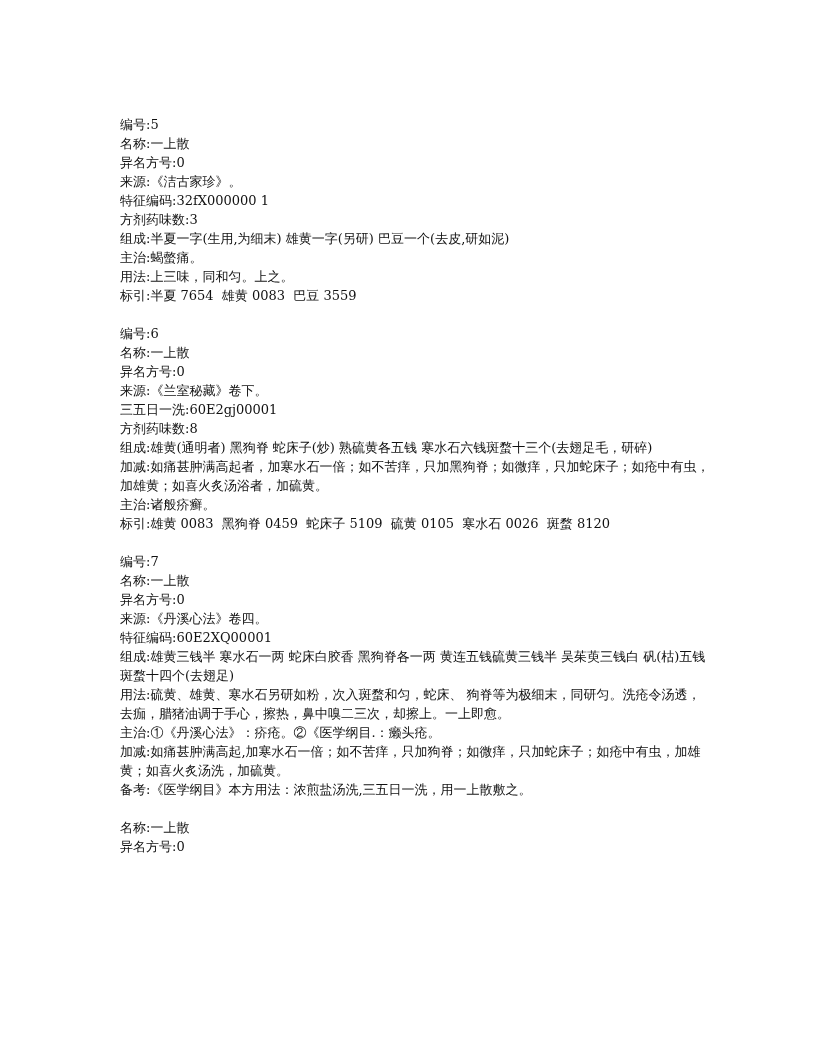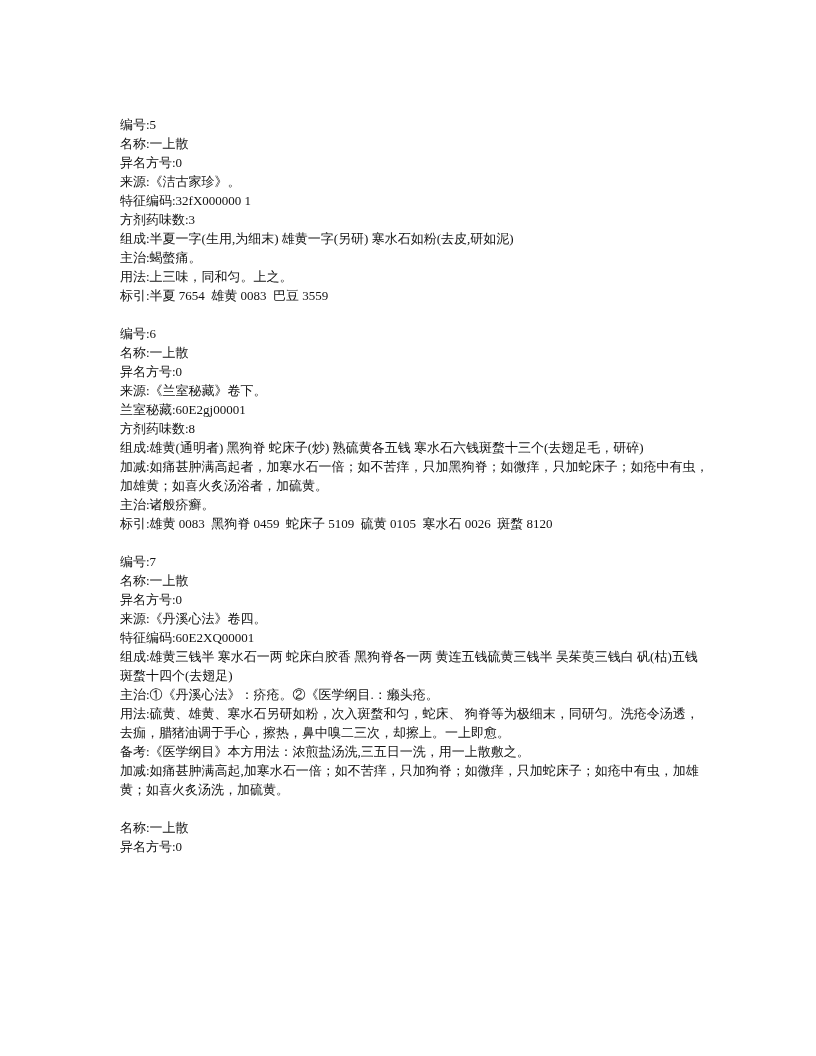--- a/index.html
+++ b/index.html
@@ -13,21 +13,20 @@
       position: relative;
       overflow: hidden;
       font-family: "DejaVu Serif", "Liberation Serif", serif;
       color: #111111;
     }
     .page {
       position: absolute;
       left: 120px;
       top: 115px;
       width: 590px;
-      font-family: Liberation Serif, serif;
     }
     .entry {
       margin-bottom: 19px;
     }
     .line {
       font-size: 13px;
       line-height: 19px;
       height: auto;
       white-space: pre-wrap;
       word-break: break-all;
@@ -39,50 +38,50 @@
 
 <div class="page">
 
   <div class="entry">
     <div class="line">编号:5</div>
     <div class="line">名称:一上散</div>
     <div class="line">异名方号:0</div>
     <div class="line">来源:《洁古家珍》。</div>
     <div class="line">特征编码:32fX000000 1</div>
     <div class="line">方剂药味数:3</div>
-    <div class="line">组成:半夏一字(生用,为细末) 雄黄一字(另研) 寒水石如粉(去皮,研如泥)</div>
+    <div class="line">组成:半夏一字(生用,为细末) 雄黄一字(另研) 巴豆一个(去皮,研如泥)</div>
     <div class="line">主治:蝎螫痛。</div>
     <div class="line">用法:上三味，同和匀。上之。</div>
     <div class="line">标引:半夏 7654  雄黄 0083  巴豆 3559</div>
   </div>
 
   <div class="entry">
     <div class="line">编号:6</div>
     <div class="line">名称:一上散</div>
     <div class="line">异名方号:0</div>
     <div class="line">来源:《兰室秘藏》卷下。</div>
-    <div class="line">兰室秘藏:60E2gj00001</div>
+    <div class="line">三五日一洗:60E2gj00001</div>
     <div class="line">方剂药味数:8</div>
     <div class="line">组成:雄黄(通明者) 黑狗脊 蛇床子(炒) 熟硫黄各五钱 寒水石六钱斑蝥十三个(去翅足毛，研碎)</div>
     <div class="line">加减:如痛甚肿满高起者，加寒水石一倍；如不苦痒，只加黑狗脊；如微痒，只加蛇床子；如疮中有虫，加雄黄；如喜火炙汤浴者，加硫黄。</div>
     <div class="line">主治:诸般疥癣。</div>
     <div class="line">标引:雄黄 0083  黑狗脊 0459  蛇床子 5109  硫黄 0105  寒水石 0026  斑蝥 8120</div>
   </div>
 
   <div class="entry">
     <div class="line">编号:7</div>
     <div class="line">名称:一上散</div>
     <div class="line">异名方号:0</div>
     <div class="line">来源:《丹溪心法》卷四。</div>
     <div class="line">特征编码:60E2XQ00001</div>
     <div class="line">组成:雄黄三钱半 寒水石一两 蛇床白胶香 黑狗脊各一两 黄连五钱硫黄三钱半 吴茱萸三钱白 矾(枯)五钱 斑蝥十四个(去翅足)</div>
+    <div class="line">用法:硫黄、雄黄、寒水石另研如粉，次入斑蝥和匀，蛇床、 狗脊等为极细末，同研匀。洗疮令汤透，去痂，腊猪油调于手心，擦热，鼻中嗅二三次，却擦上。一上即愈。</div>
     <div class="line">主治:①《丹溪心法》：疥疮。②《医学纲目.：癞头疮。</div>
-    <div class="line">用法:硫黄、雄黄、寒水石另研如粉，次入斑蝥和匀，蛇床、 狗脊等为极细末，同研匀。洗疮令汤透，去痂，腊猪油调于手心，擦热，鼻中嗅二三次，却擦上。一上即愈。</div>
+    <div class="line">加减:如痛甚肿满高起,加寒水石一倍；如不苦痒，只加狗脊；如微痒，只加蛇床子；如疮中有虫，加雄黄；如喜火炙汤洗，加硫黄。</div>
     <div class="line">备考:《医学纲目》本方用法：浓煎盐汤洗,三五日一洗，用一上散敷之。</div>
-    <div class="line">加减:如痛甚肿满高起,加寒水石一倍；如不苦痒，只加狗脊；如微痒，只加蛇床子；如疮中有虫，加雄黄；如喜火炙汤洗，加硫黄。</div>
   </div>
 
   <div class="entry">
     <div class="line">名称:一上散</div>
     <div class="line">异名方号:0</div>
   </div>
 
 </div>
 
 </body></html>

